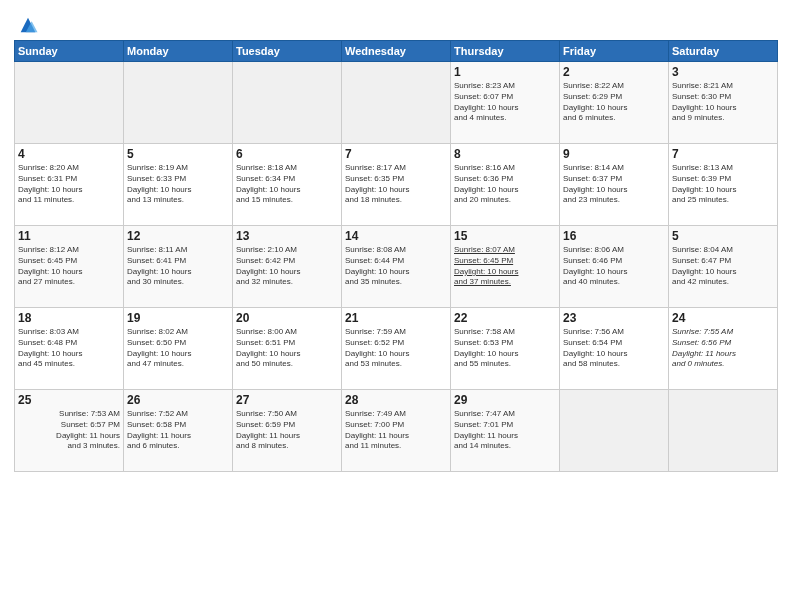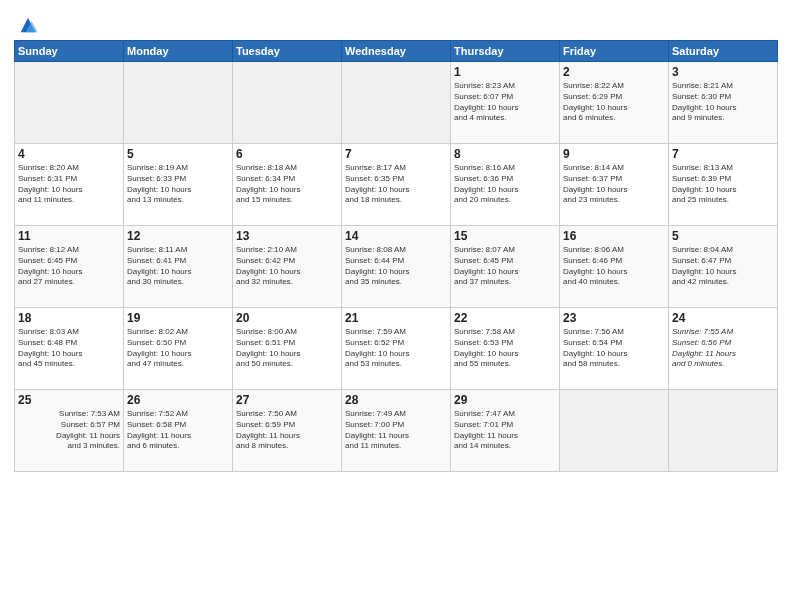--- a/index.html
+++ b/index.html
@@ -236,21 +236,21 @@
           </td>
           <td>
             <span class="day-num">14</span>
             <div class="cell-info" style="white-space: pre-line;">Sunrise: 8:08 AM
 Sunset: 6:44 PM
 Daylight: 10 hours
 and 35 minutes.</div>
           </td>
           <td>
             <span class="day-num">15</span>
-            <div class="cell-info" style="white-space: pre-line;">Sunrise: 8:07 AM
+            <div class="cell-info" style="white-space: pre-line; text-decoration: underline;">Sunrise: 8:07 AM
 Sunset: 6:45 PM
 Daylight: 10 hours
 and 37 minutes.</div>
           </td>
           <td>
             <span class="day-num">16</span>
             <div class="cell-info" style="white-space: pre-line;">Sunrise: 8:06 AM
 Sunset: 6:46 PM
 Daylight: 10 hours
 and 40 minutes.</div>

